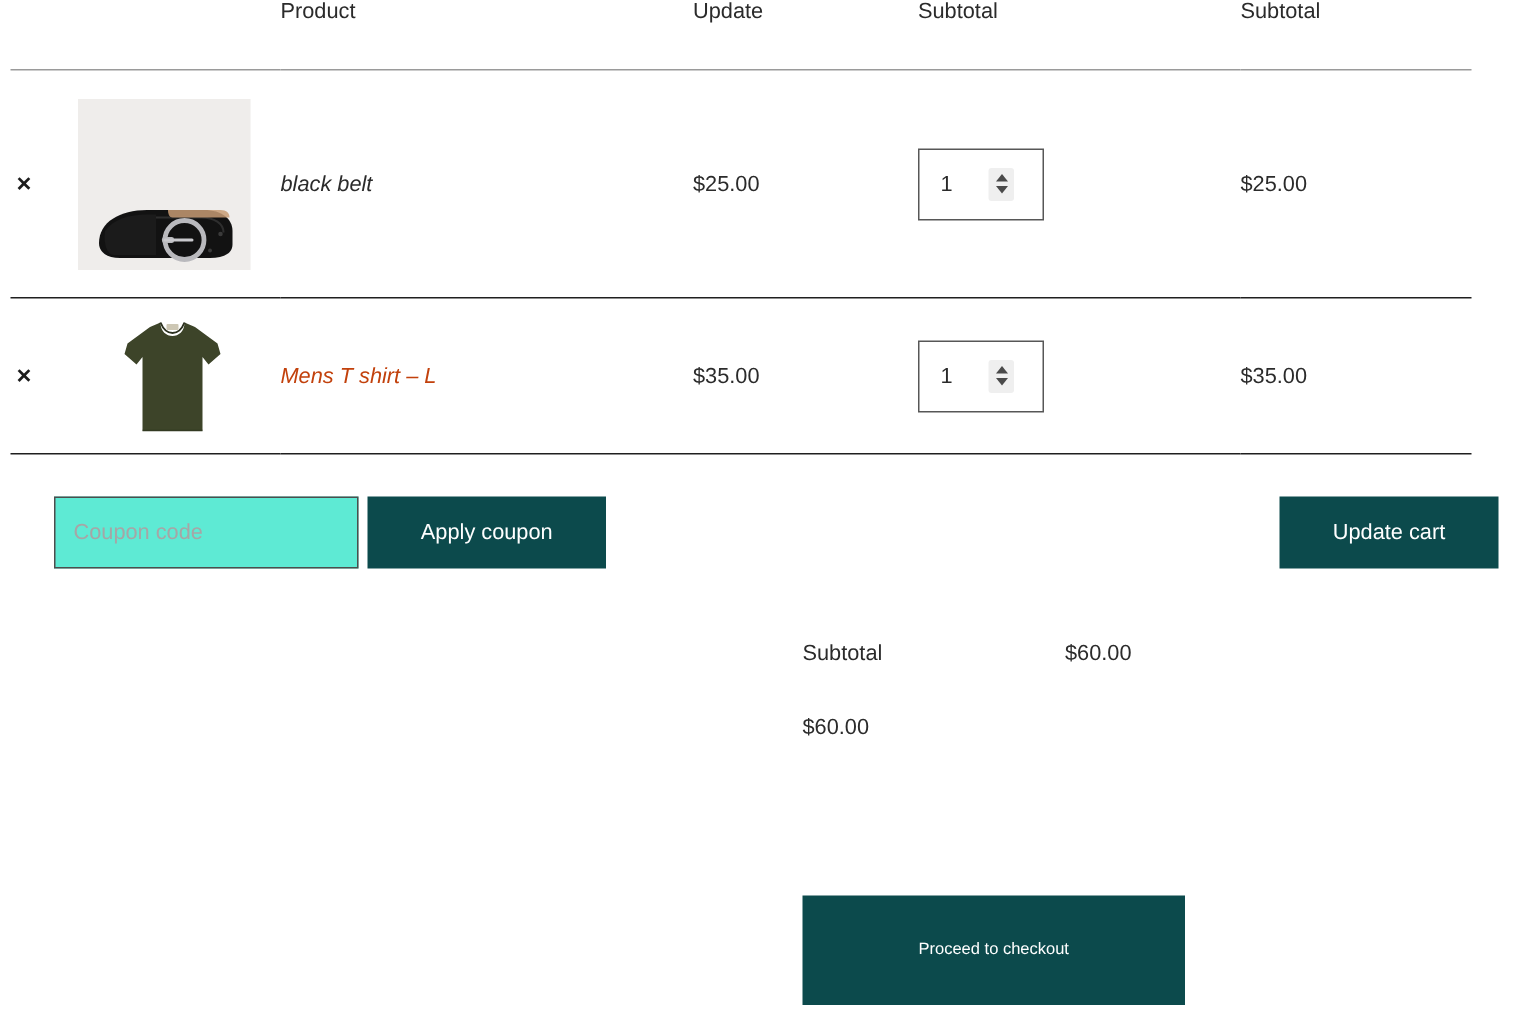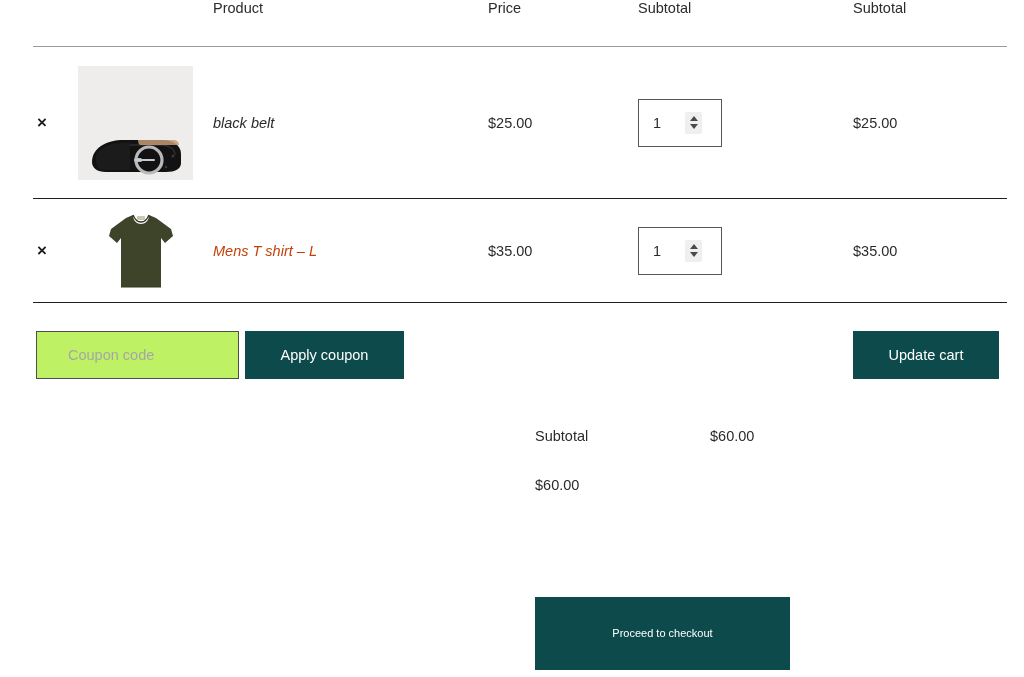--- a/index.html
+++ b/index.html
@@ -13,21 +13,21 @@
     height: 677px;
     font-family: "Liberation Sans", sans-serif;
     color: #2b2b2b;
     overflow: hidden;
     position: relative;
   }
 
   
   .cart-wrap {
     position: absolute;
-    left: 33px;
+    left: 7px;
     top: 0;
     width: 974px;
   }
 
   table.cart-table {
     width: 100%;
     border-collapse: collapse;
     table-layout: fixed;
   }
 
@@ -148,25 +148,25 @@
     width: 963px;
     height: 48px;
   }
   .coupon-input {
     position: absolute;
     left: 0; top: 0;
     width: 203px;
     height: 48px;
     box-sizing: border-box;
     border: 1px solid #4d4d4d;
-    background: #bef264;
+    background: #5eead4;
     font-family: "Liberation Sans", sans-serif;
     font-size: 14.5px;
     color: #2b2b2b;
-    padding: 0 31px;
+    padding: 0 12px;
     outline: none;
   }
   .coupon-input::placeholder { color: #a6a6a6; }
 
   .btn {
     background: #0c4a4c;
     color: #ffffff;
     border: none;
     font-family: "Liberation Sans", sans-serif;
     font-size: 14.5px;
@@ -233,21 +233,21 @@
         <col class="col-name">
       <col class="col-price">
         <col class="col-qty">
         <col class="col-sub">
     </colgroup>
     <thead>
       <tr>
         <th></th>
         <th></th>
         <th>Product</th>
-        <th>Price</th>
+        <th>Update</th>
         <th>Subtotal</th>
         <th>Subtotal</th>
       </tr>
     </thead>
     <tbody>
 
       <tr class="product-row row-belt">
         <td>
           <a class="remove-x" href="#">×</a>
         </td>

